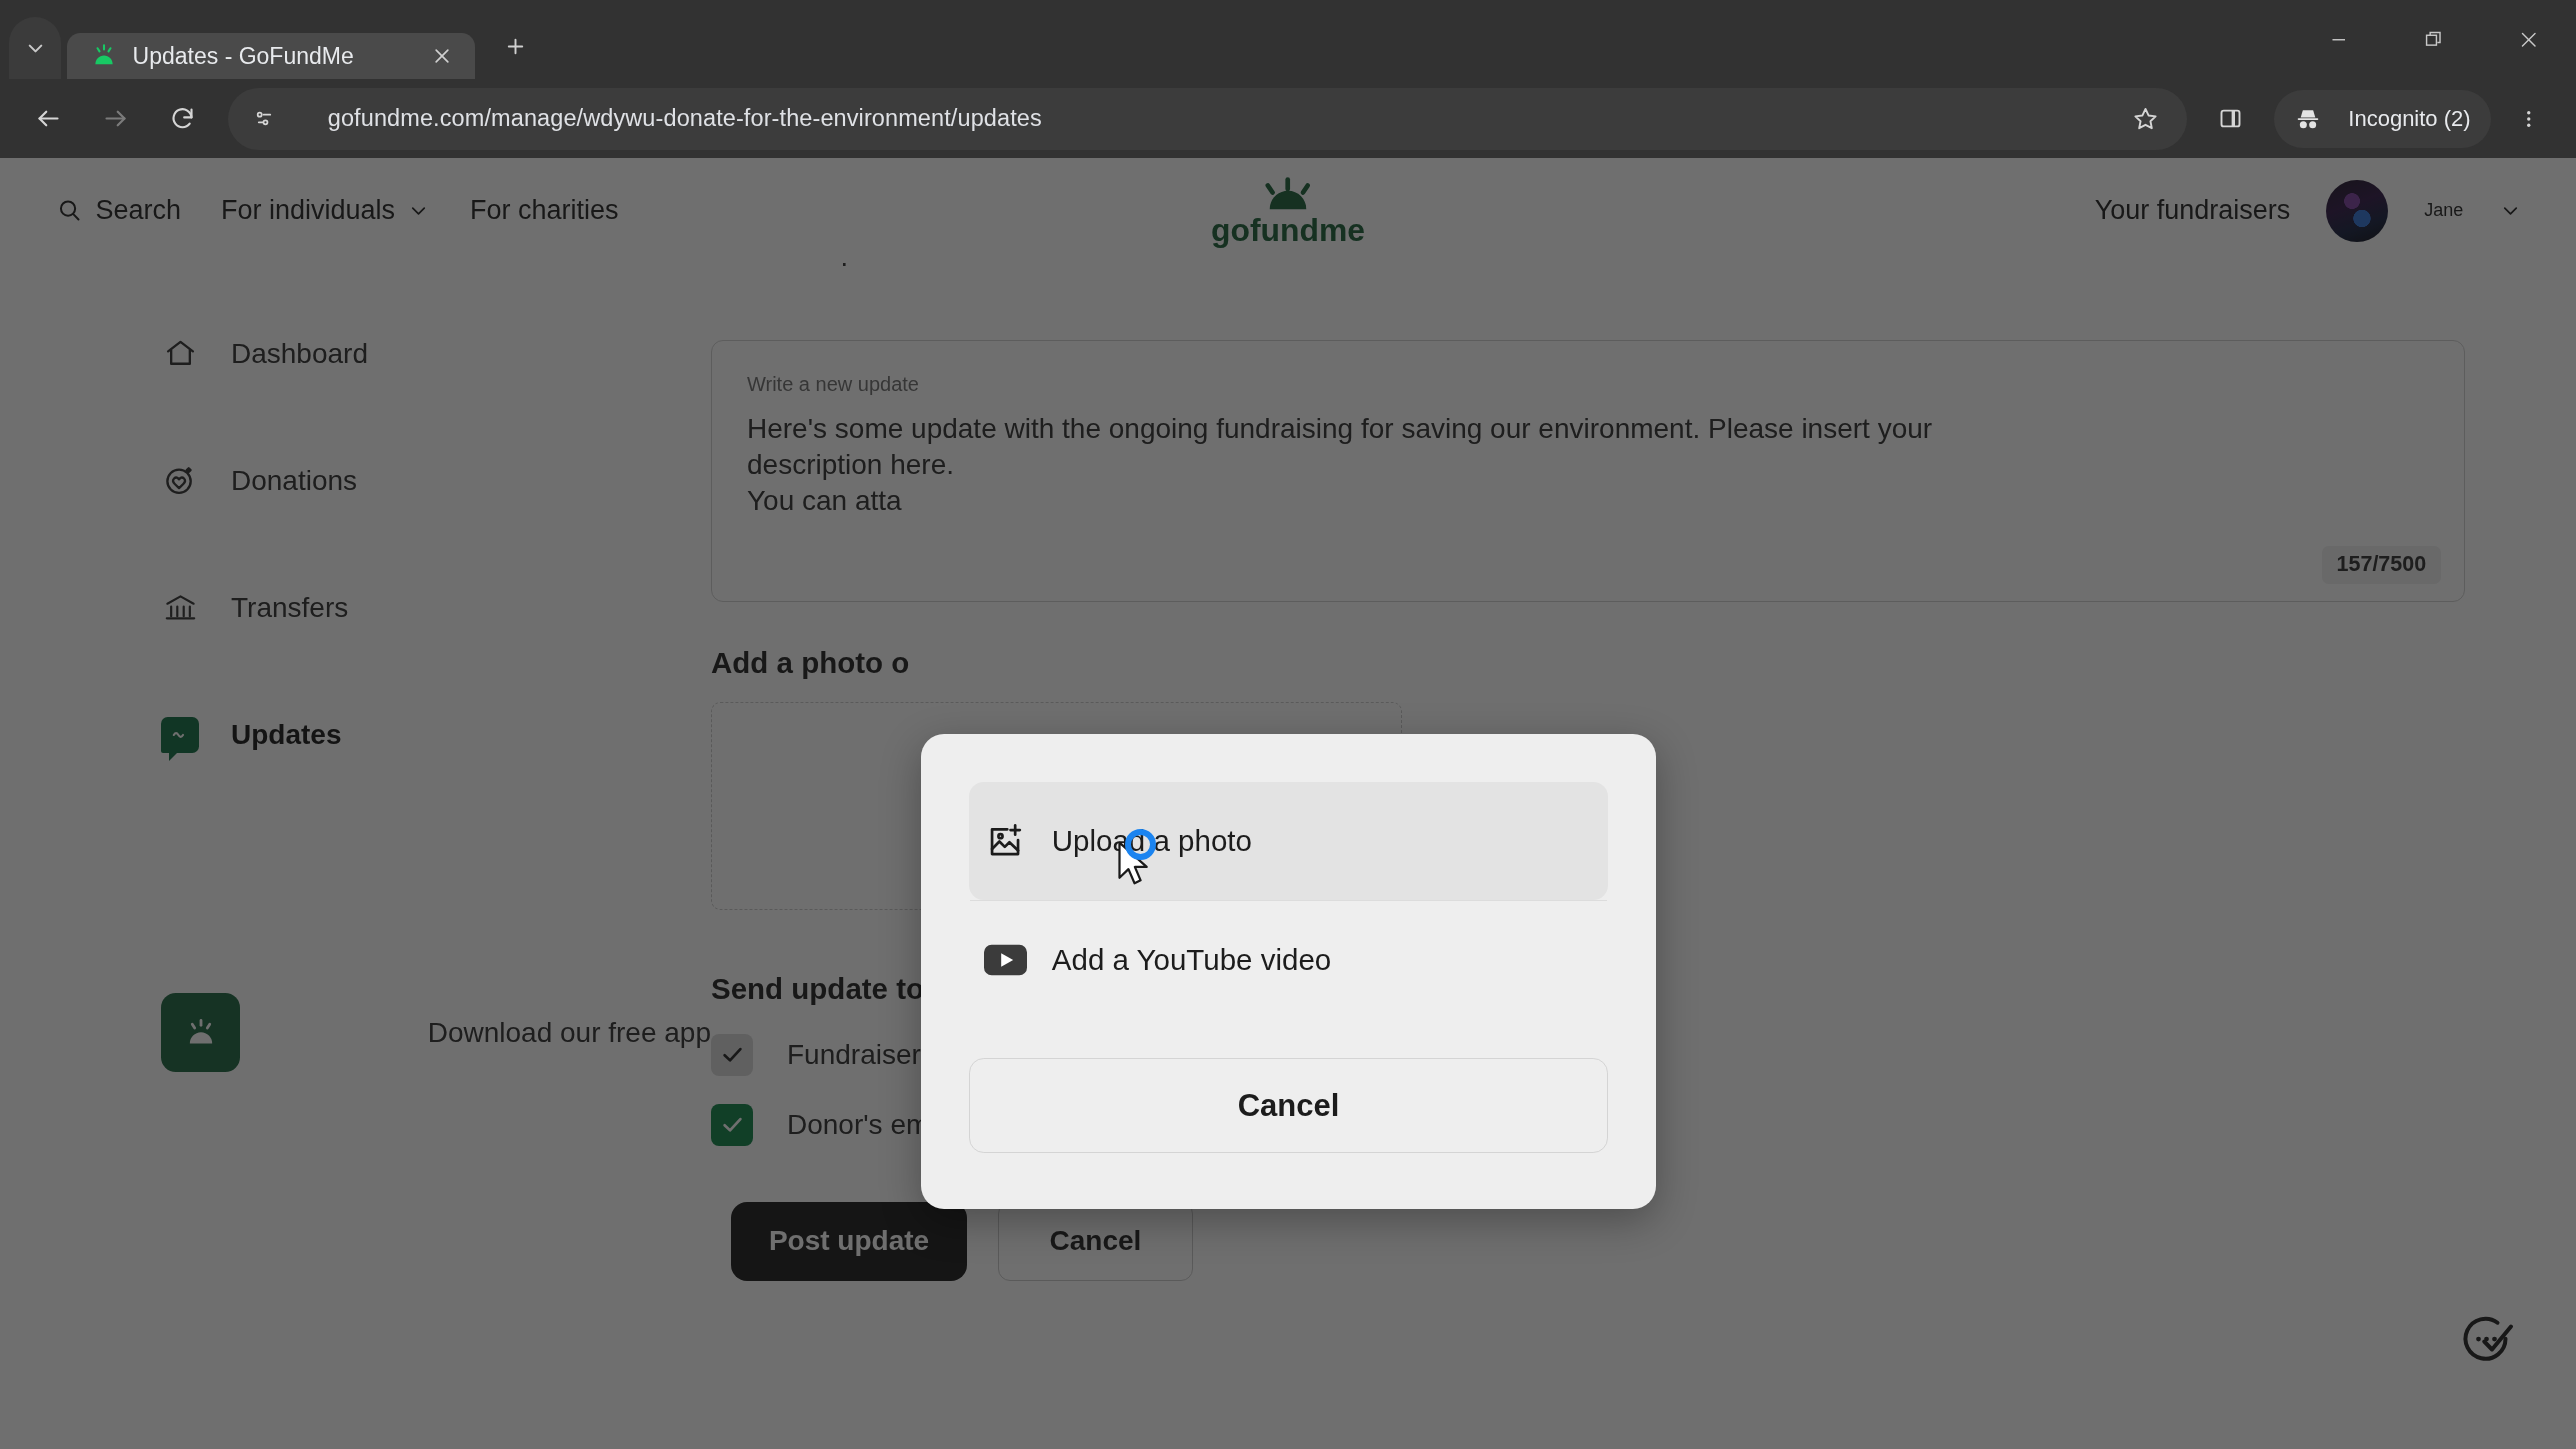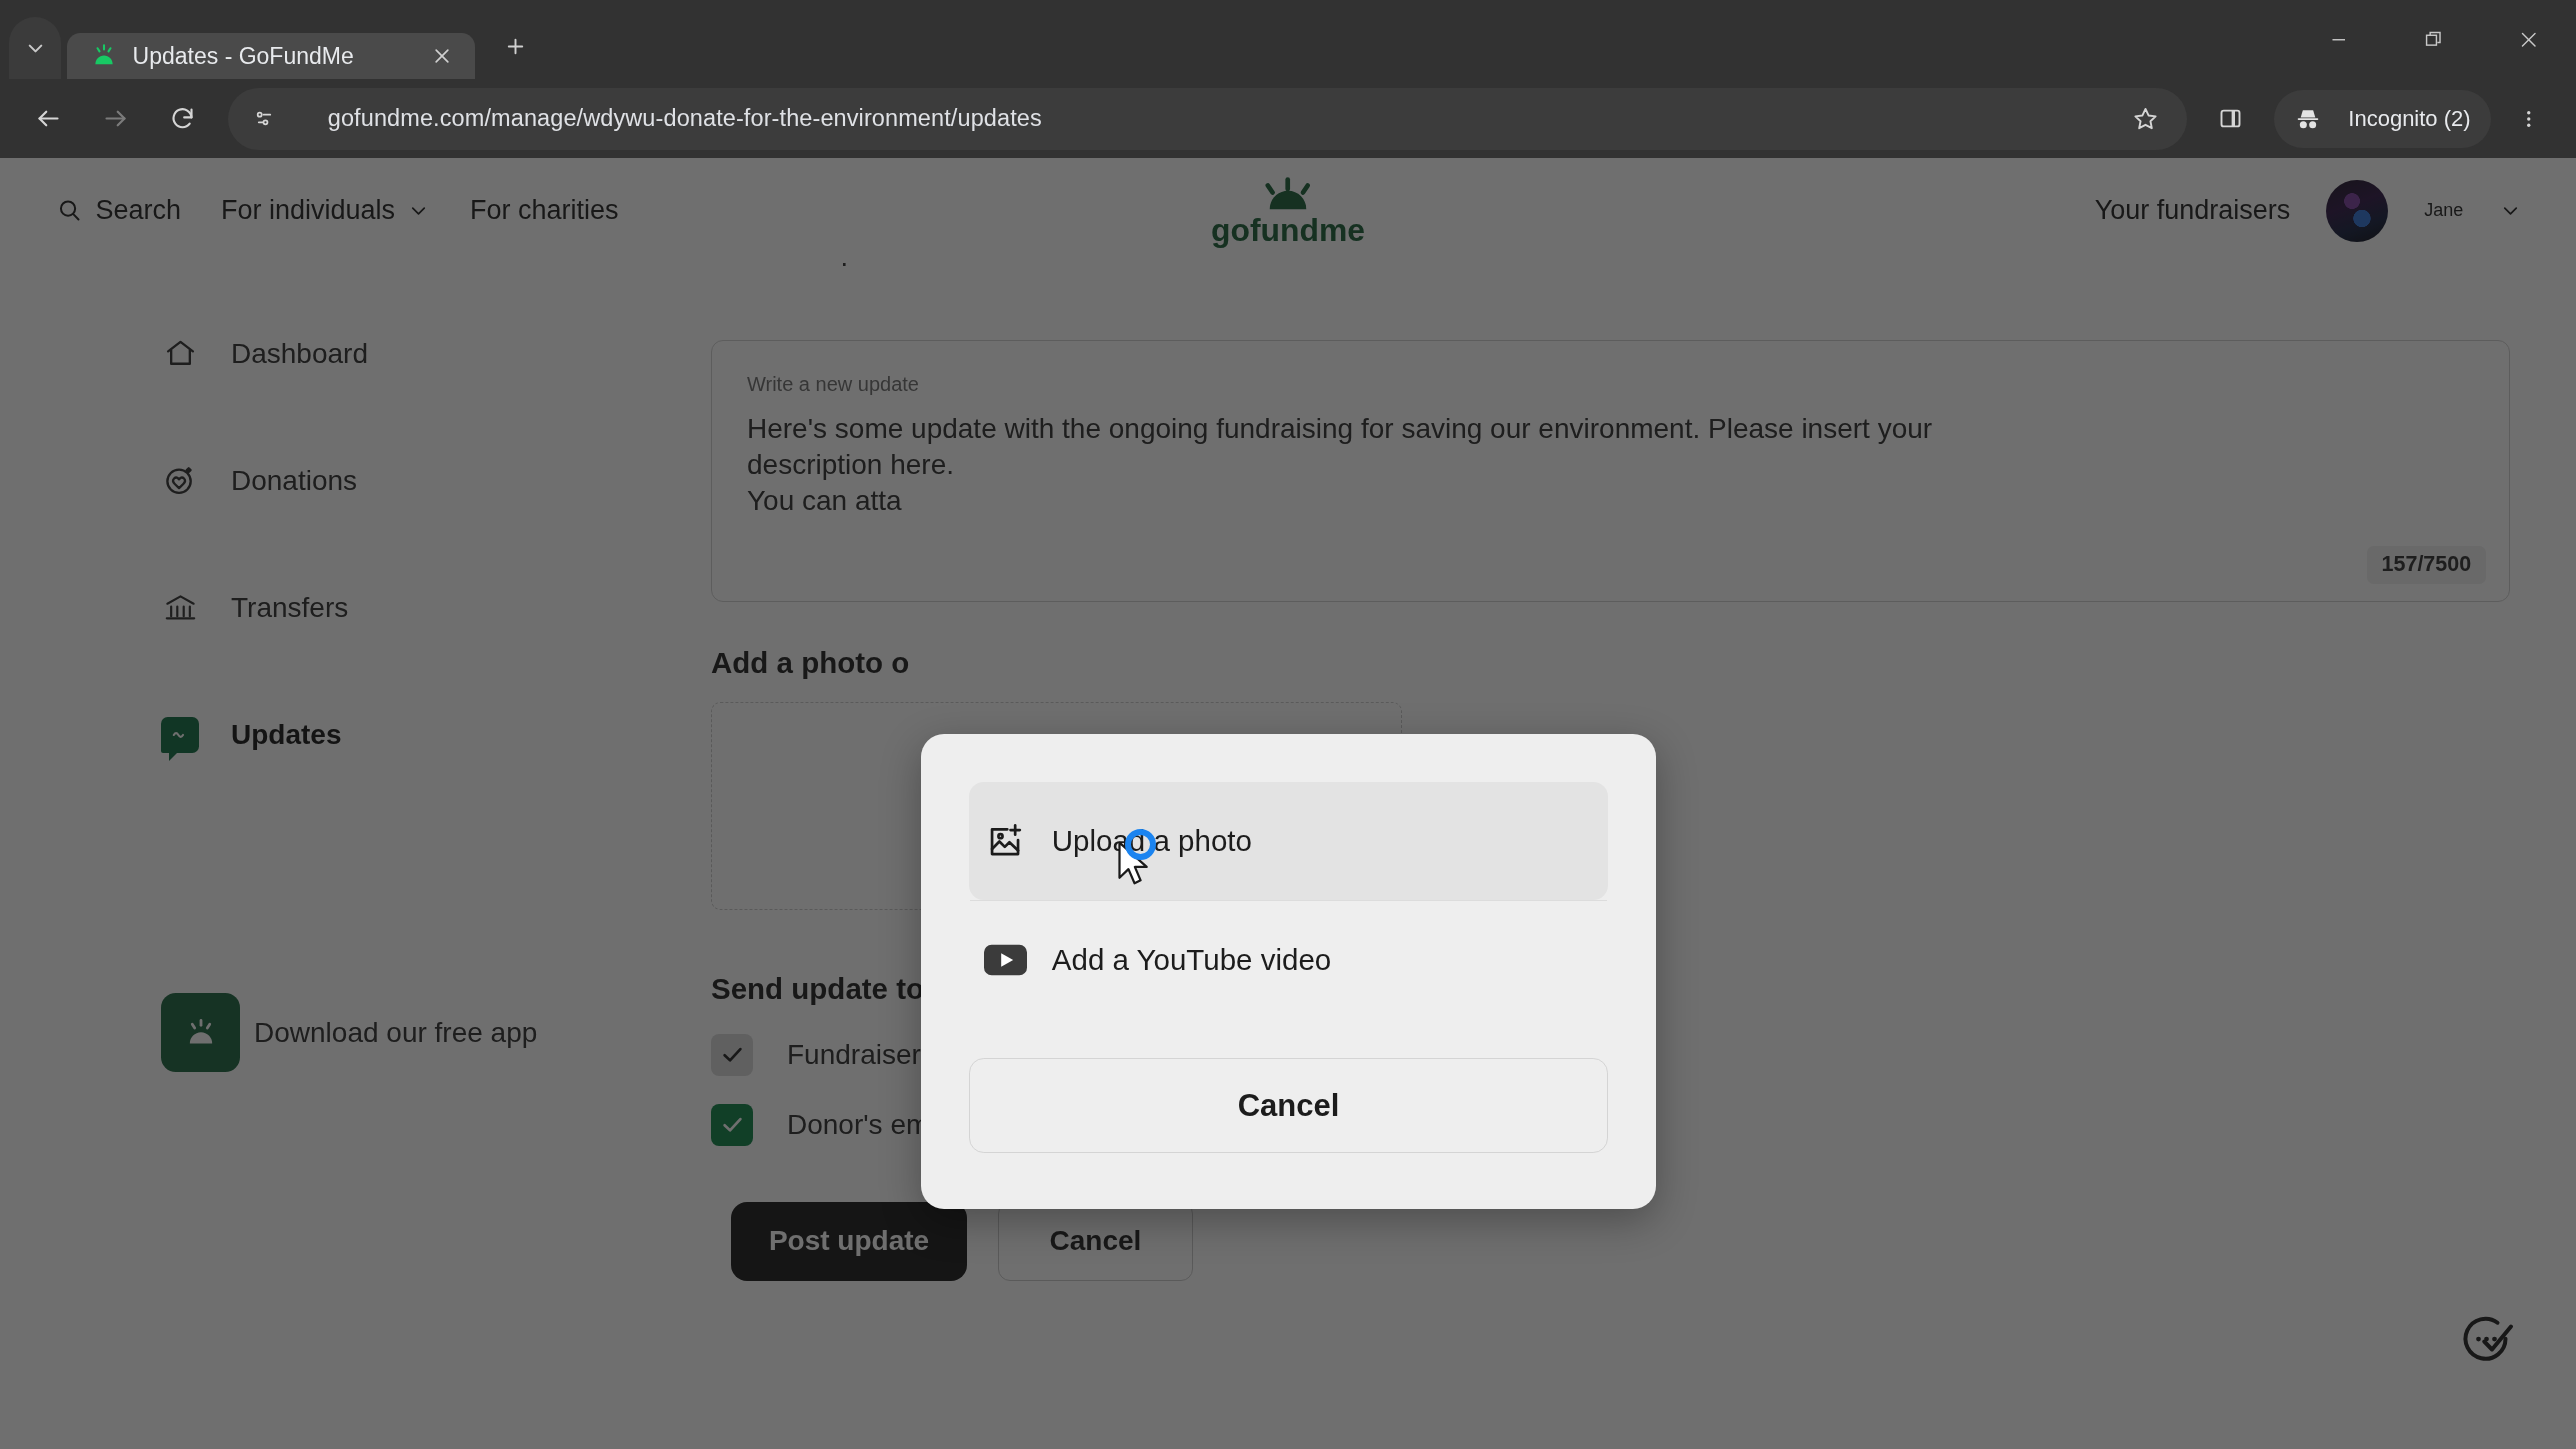--- a/index.html
+++ b/index.html
@@ -190,31 +190,31 @@
     position: relative;
   }
   .nav-item.active .nav-ico::after{
     content:""; position:absolute; left: 8px; bottom: -8px;
     width:0;height:0;border-left: 9.4px solid #0a6b3d; border-bottom: 9.4px solid transparent;
   }
   .nav-item.active .nav-ico svg { width: 23px; height: 23px; }
 
   .app-promo {
     margin-top: 195px;
-    display: flex; align-items: center; gap: 14px;
+    display: flex; align-items: center; gap: 20px; justify-content: space-between;
   }
   .app-icon {
     width: 79px; height: 79px; border-radius: 14.8px;
     background: #16613a;
     display:flex;align-items:center;justify-content:center;
   }
   .app-promo .label { font-size: 28px; color:#2b2b2b; }
 
   
-  .main { flex: 1 1 auto; padding-right: 66px; padding-top: 0; }
+  .main { flex: 1 1 auto; padding-right: 111px; padding-top: 0; }
 
   .partial-text {
     height: 60px;
     font-size: 29.5px; color: #2b2b2b;
     overflow: hidden;
     margin-left: 5.4px;
     line-height: 1;
     padding-top: 0;
   }
   .partial-text span { display:block; margin-top: -28px; }

